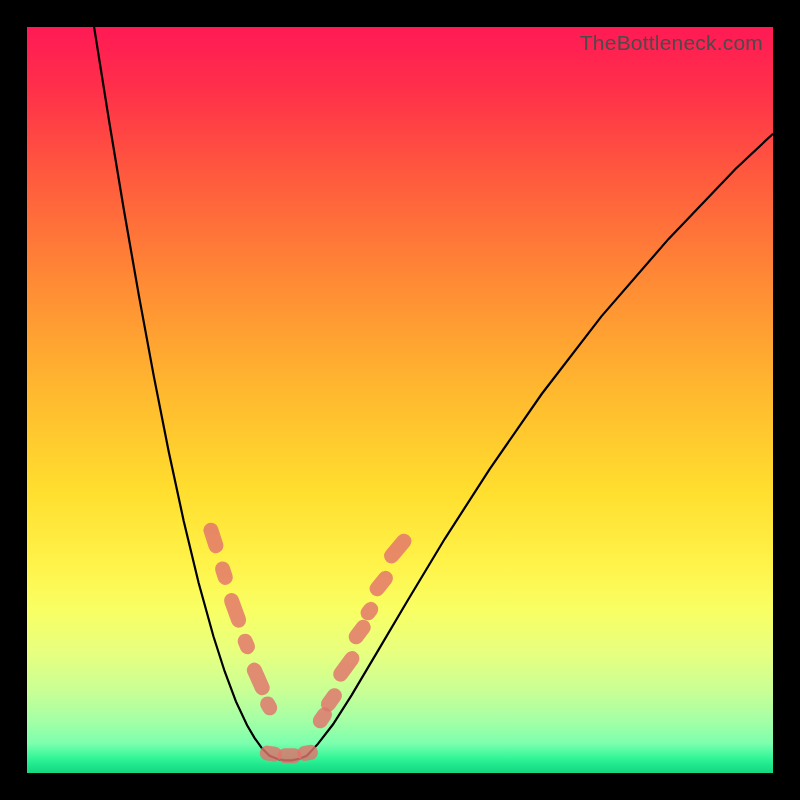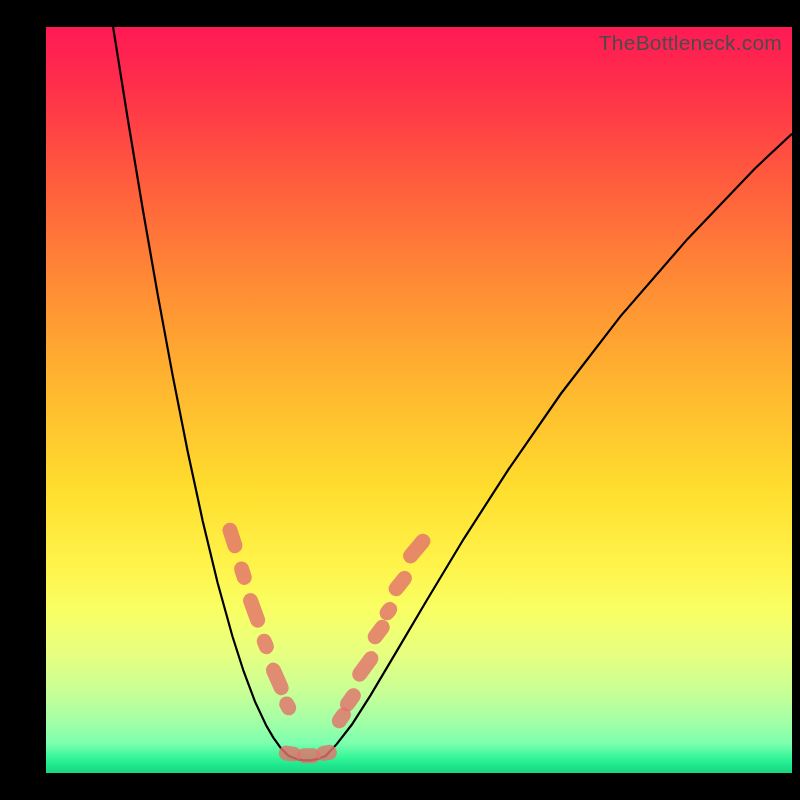--- a/index.html
+++ b/index.html
@@ -19,21 +19,20 @@
     height: 800px;
     background: #000000;
   }
   .plot {
     position: absolute;
     left: 27px;
     top: 27px;
     width: 746px;
     height: 746px;
     overflow: hidden;
-    margin-left: 19px;
   }
   .gradient {
     position: absolute;
     left: 0;
     top: 0;
     width: 746px;
     height: 746px;
     background: linear-gradient(to bottom,
       #ff1a55 0%,
       #ff2f4a 8%,

